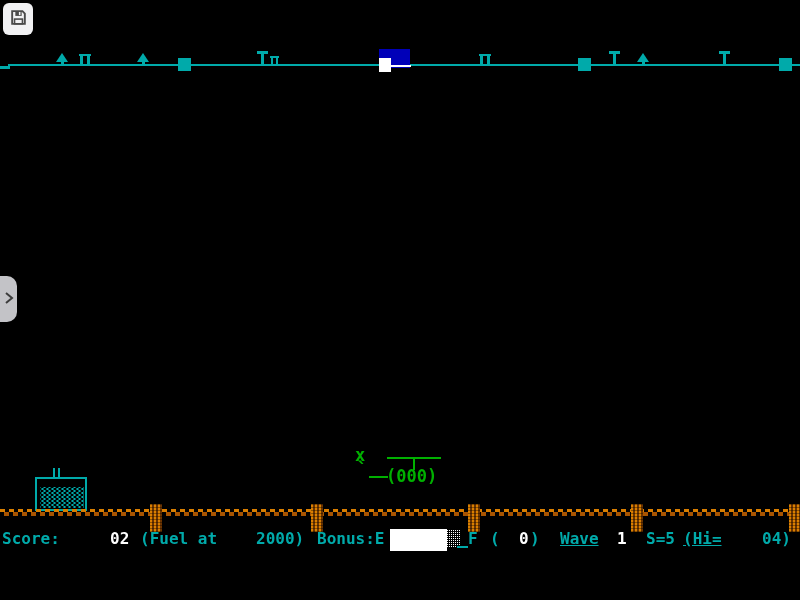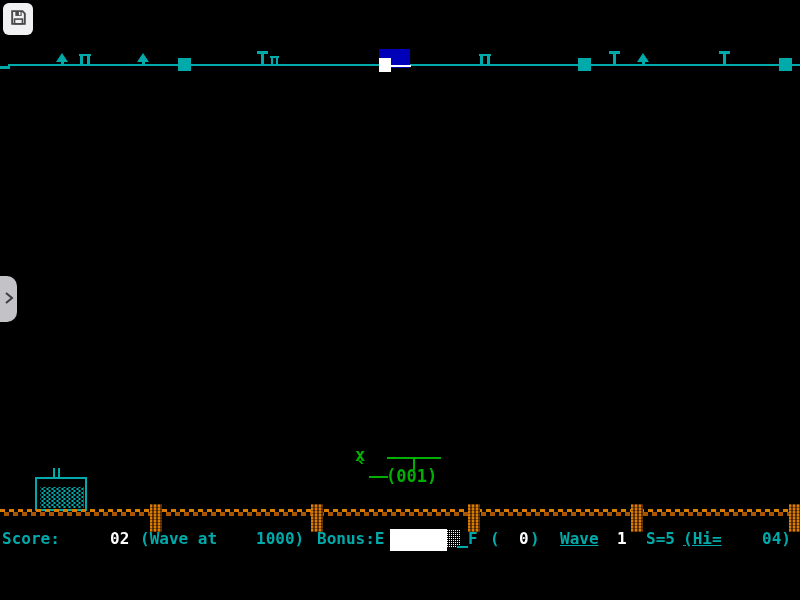--- a/index.html
+++ b/index.html
@@ -139,21 +139,21 @@
     <div class="player-marker"></div>
     <div class="runway-line"></div>
   </div>
 
   <div>
     <span class="pl-txt" style="left:355px;top:447px">x</span>
     <span class="pl-txt" style="left:356px;top:461px;font-size:20px">`</span>
     <div class="pl-bar" style="left:387px;top:457px;width:54px;height:2px"></div>
     <div class="pl-bar" style="left:413px;top:459px;width:2px;height:11px"></div>
     <div class="pl-bar" style="left:369px;top:476px;width:19px;height:2px"></div>
-    <span class="pl-txt" style="left:386px;top:468px">(001)</span>
+    <span class="pl-txt" style="left:386px;top:468px">(000)</span>
   </div>
 
   <div>
     <div class="chimney" style="left:53px"></div>
     <div class="chimney" style="left:58px"></div>
     <div class="depot"></div>
     <div class="depot-fill"></div>
   </div>
 
   <div class="ground-strip"></div>
@@ -162,22 +162,22 @@
       <div class="post" style="left: 311px;"></div>
       <div class="post" style="left: 468px;"></div>
       <div class="post" style="left: 631px;"></div>
       <div class="post" style="left: 789px;"></div>
     </div>
 
   <div>
     <div>
         <span class="tok cyan" style="left: 2px;">Score:</span>
         <span class="tok white" style="left: 110px;">02</span>
-        <span class="tok cyan" style="left: 140px;">(Wave at</span>
-        <span class="tok cyan" style="left: 256px;">1000)</span>
+        <span class="tok cyan" style="left: 140px;">(Fuel at</span>
+        <span class="tok cyan" style="left: 256px;">2000)</span>
         <span class="tok cyan" style="left: 317px;">Bonus:E</span>
         <span class="tok cyan" style="left: 468px;">F</span>
         <span class="tok cyan" style="left: 490px;">(</span>
         <span class="tok white" style="left: 519px;">0</span>
         <span class="tok cyan" style="left: 530px;">)</span>
         <span class="tok cyan" style="left: 560px; text-decoration: underline;">Wave</span>
         <span class="tok white" style="left: 617px;">1</span>
         <span class="tok cyan" style="left: 646px;">S=5</span>
         <span class="tok cyan" style="left: 683px; text-decoration: underline;">(Hi=</span>
         <span class="tok cyan" style="left: 762px;">04)</span>

